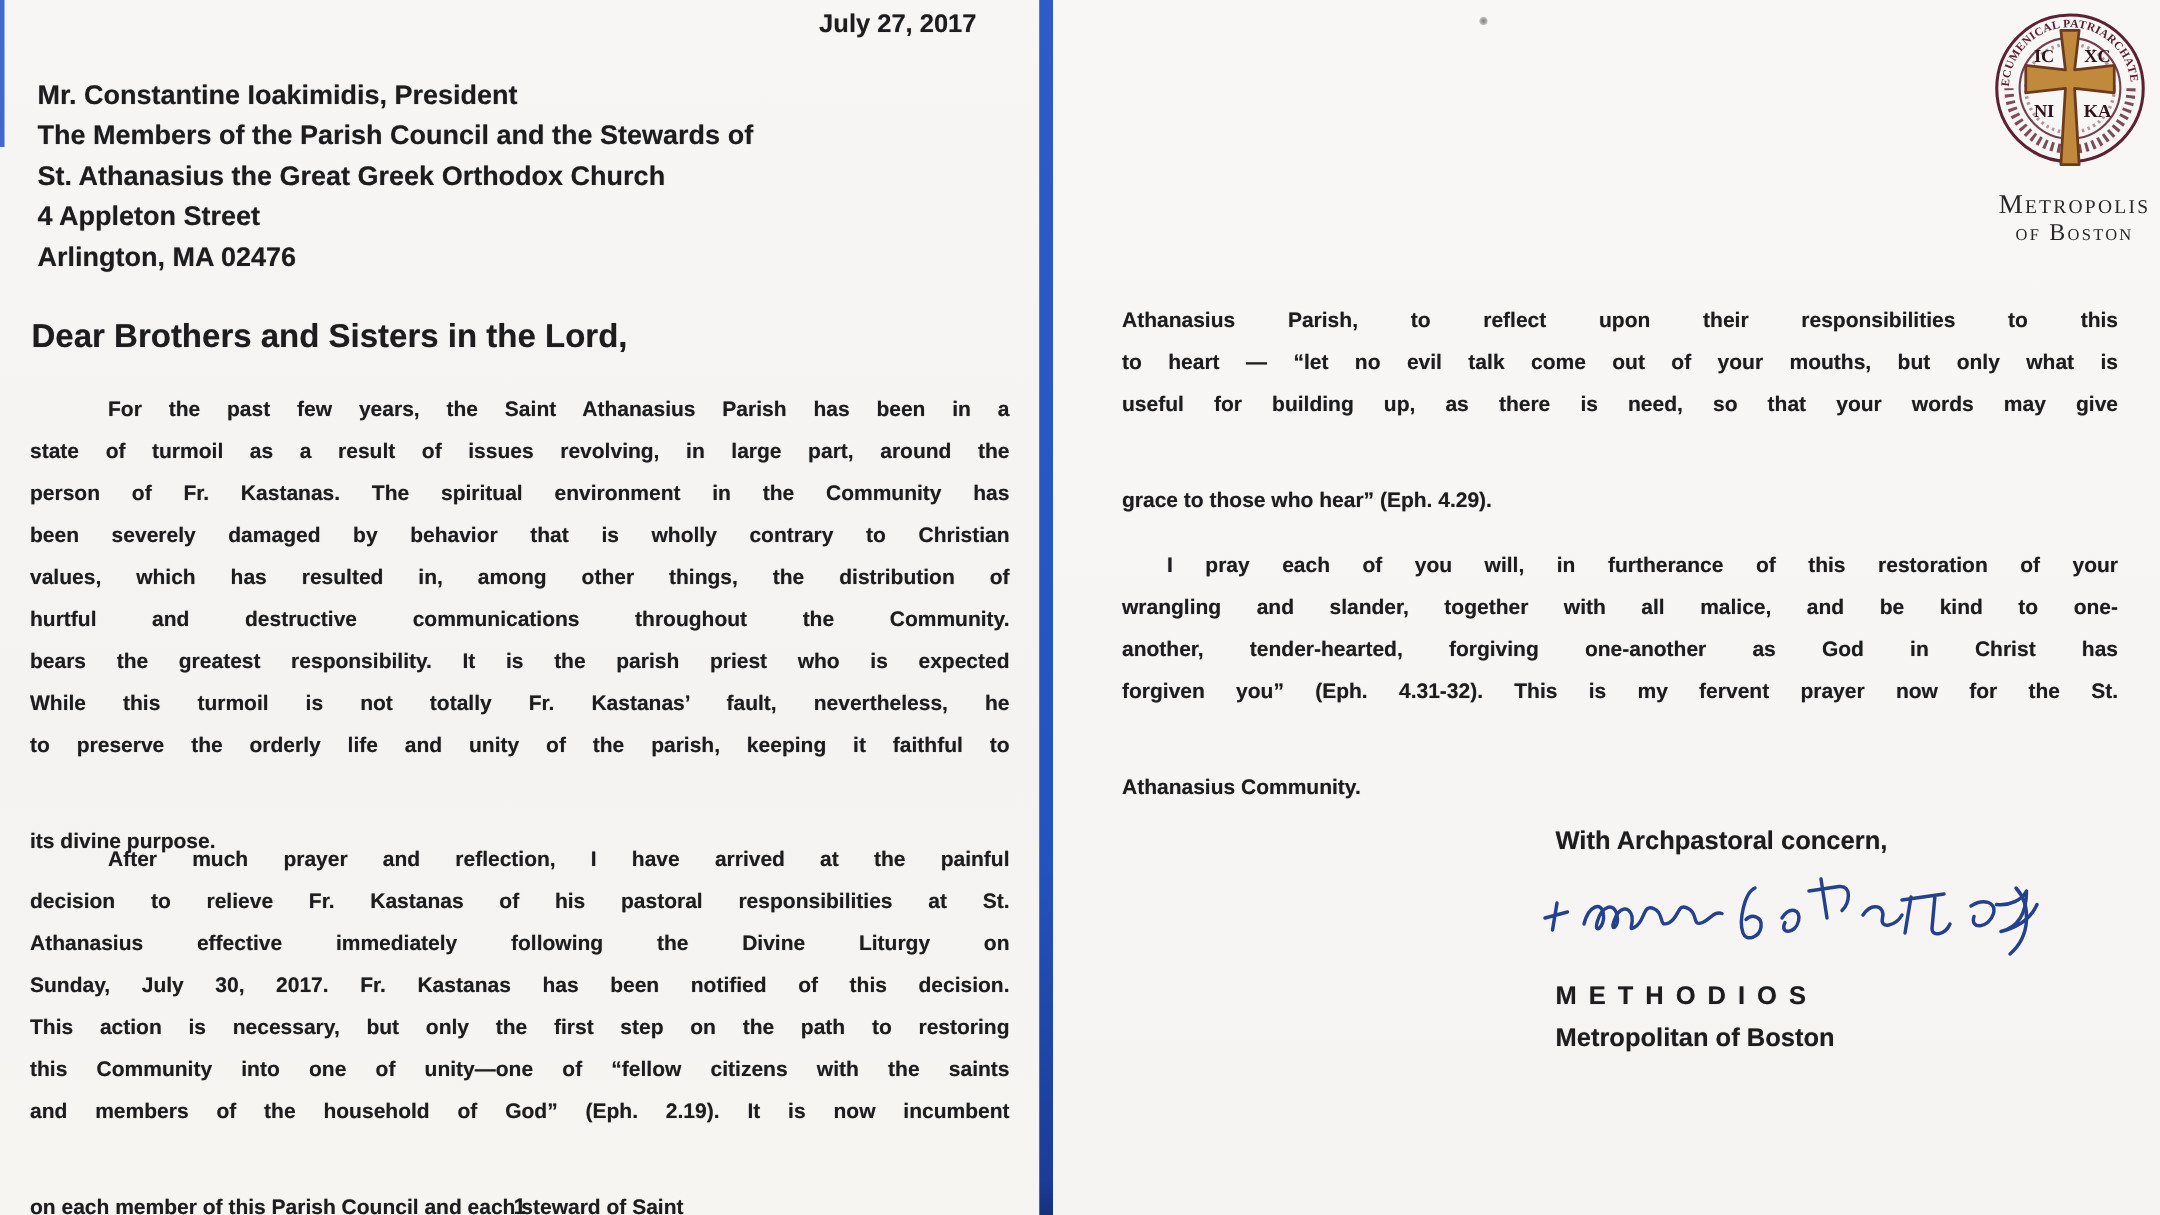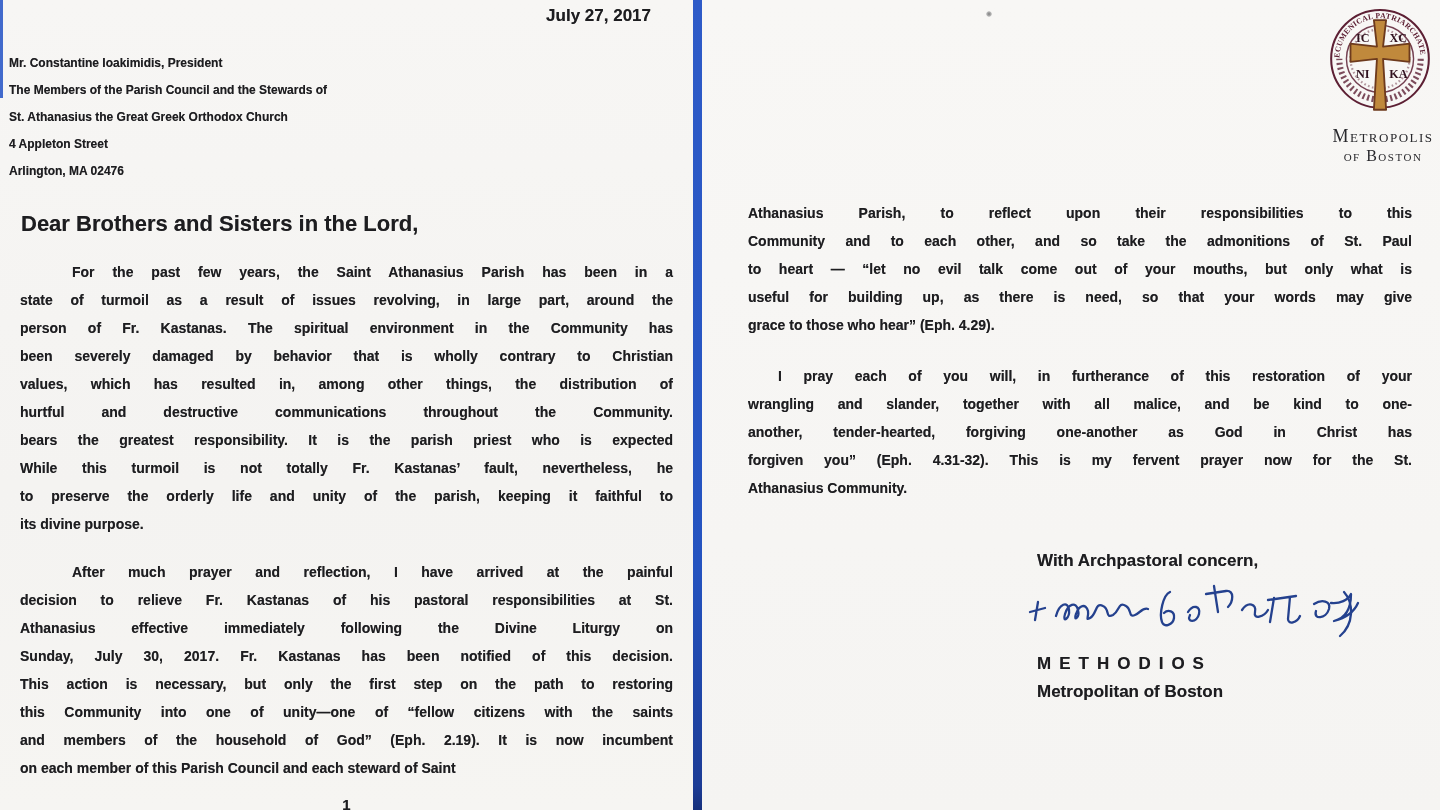--- a/index.html
+++ b/index.html
@@ -10,26 +10,26 @@
   .page{position:absolute;top:0;height:810px;overflow:hidden;}
   .page-left{left:0;width:693px;background:linear-gradient(180deg,#f7f6f4 0%,#f4f3f1 60%,#f6f5f2 100%);}
   .page-right{left:702px;width:738px;background:linear-gradient(180deg,#f8f7f5 0%,#f5f4f2 100%);}
   .divider{position:absolute;top:0;left:693px;width:9px;height:810px;
            background:linear-gradient(180deg,#2e5bc8 0%,#2453c0 70%,#1c3c96 97%,#16307c 100%);}
   .edge-sliver{position:absolute;left:0;top:0;width:3px;height:98px;background:#2e5bc8;opacity:.9;}
 
   
   .ink{color:#1d1d20;font-weight:700;text-shadow:0 0 .5px rgba(25,25,28,.55);}
   .date{position:absolute;top:6px;right:42px;font-size:17px;}
-  .address{position:absolute;top:50px;left:9px;line-height:27px;font-size:12px;}
+  .address{position:absolute;top:50px;left:25px;line-height:27px;font-size:18px;}
   .salutation{position:absolute;top:211px;left:21px;font-size:22px;}
 
   .para{position:absolute;font-size:14px;line-height:28px;}
   .para .line{white-space:nowrap;text-align:justify;text-align-last:justify;}
-  .para .line.last{text-align-last:left;}
+  .para .line.last{text-align-last:left;margin-top:36px;}
   .para .line.indent{padding-left:52px;}
   .p-left{left:20px;width:653px;}
   .p1{top:258px;}
   .p2{top:558px;}
   .p-right{left:46px;width:664px;}
   .p3{top:199px;}
   .p4{top:362px;}
   .p4 .line.indent{padding-left:30px;}
 
   .page-number{position:absolute;top:796px;left:0;width:100%;text-align:center;font-size:15px;}
@@ -125,21 +125,20 @@
         <text x="73" y="69">KA</text>
       </g>
     </svg>
     <div class="org">
       <div class="l1">Metropolis</div>
       <div class="l2">of Boston</div>
     </div>
 
     <div class="para p-right p3 ink">
         <div class="line">Athanasius Parish, to reflect upon their responsibilities to this</div>
-        <div class="line">Community and to each other, and so take the admonitions of St. Paul</div>
         <div class="line">to heart — “let no evil talk come out of your mouths, but only what is</div>
         <div class="line">useful for building up, as there is need, so that your words may give</div>
         <div class="line last">grace to those who hear” (Eph. 4.29).</div>
       </div>
 
     <div class="para p-right p4 ink">
         <div class="line indent">I pray each of you will, in furtherance of this restoration of your</div>
         <div class="line">wrangling and slander, together with all malice, and be kind to one-</div>
         <div class="line">another, tender-hearted, forgiving one-another as God in Christ has</div>
         <div class="line">forgiven you” (Eph. 4.31-32).  This is my fervent prayer now for the St.</div>

